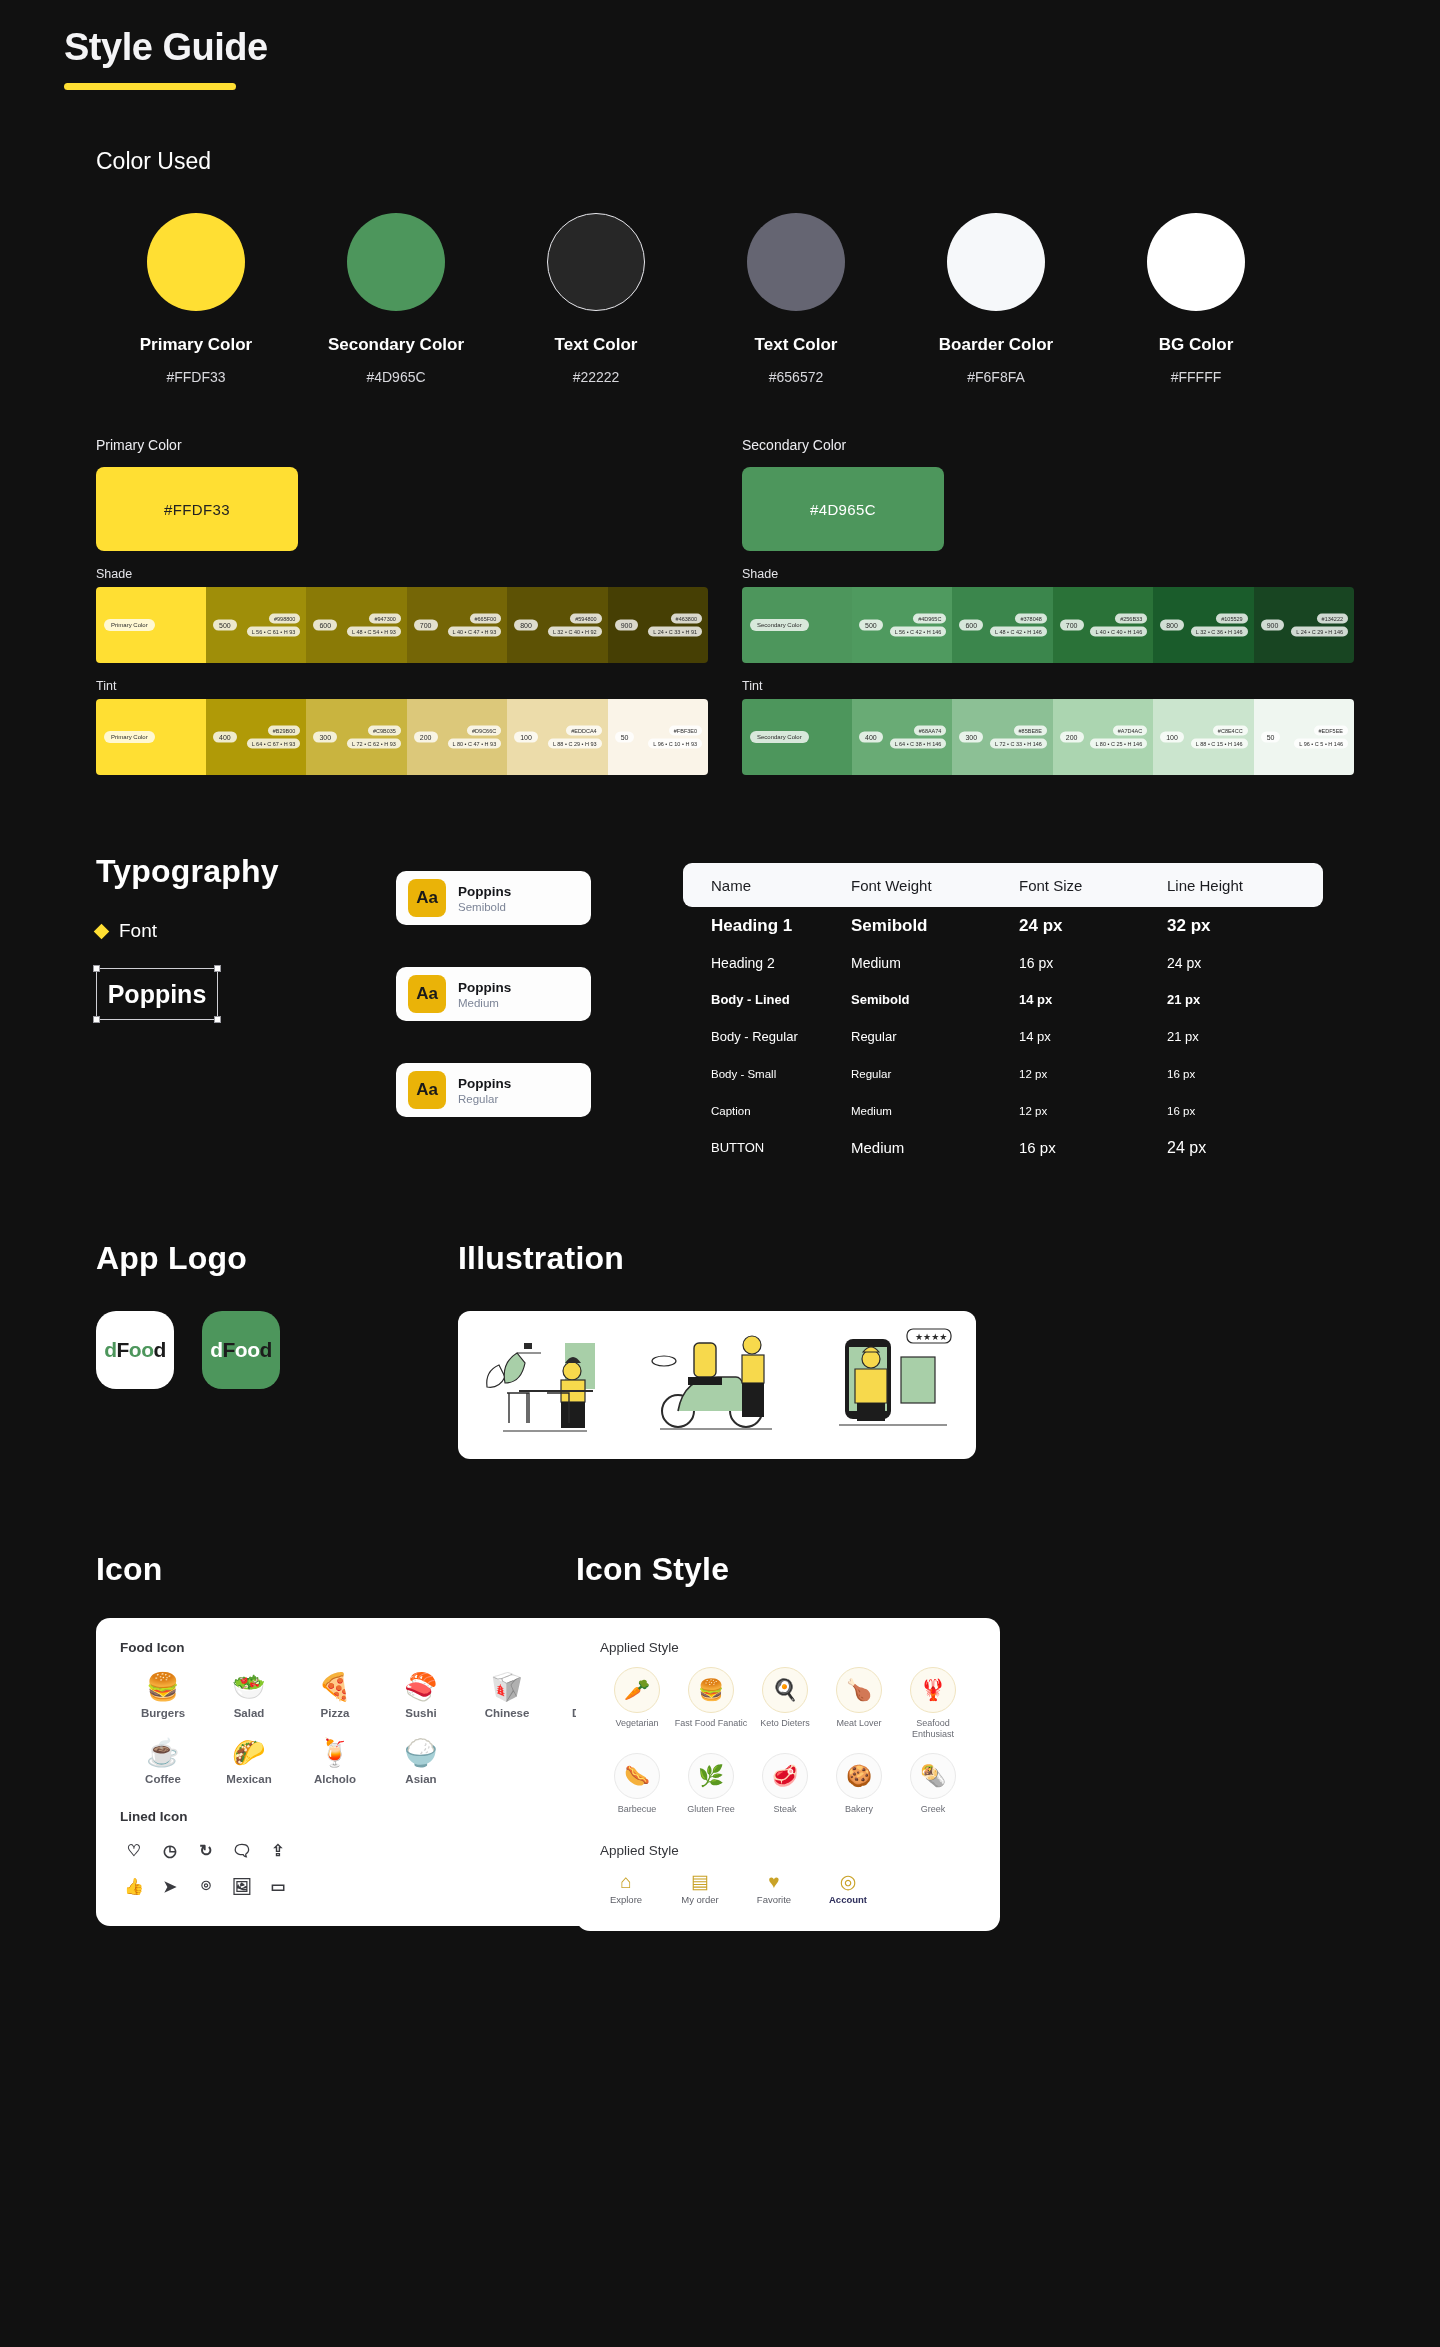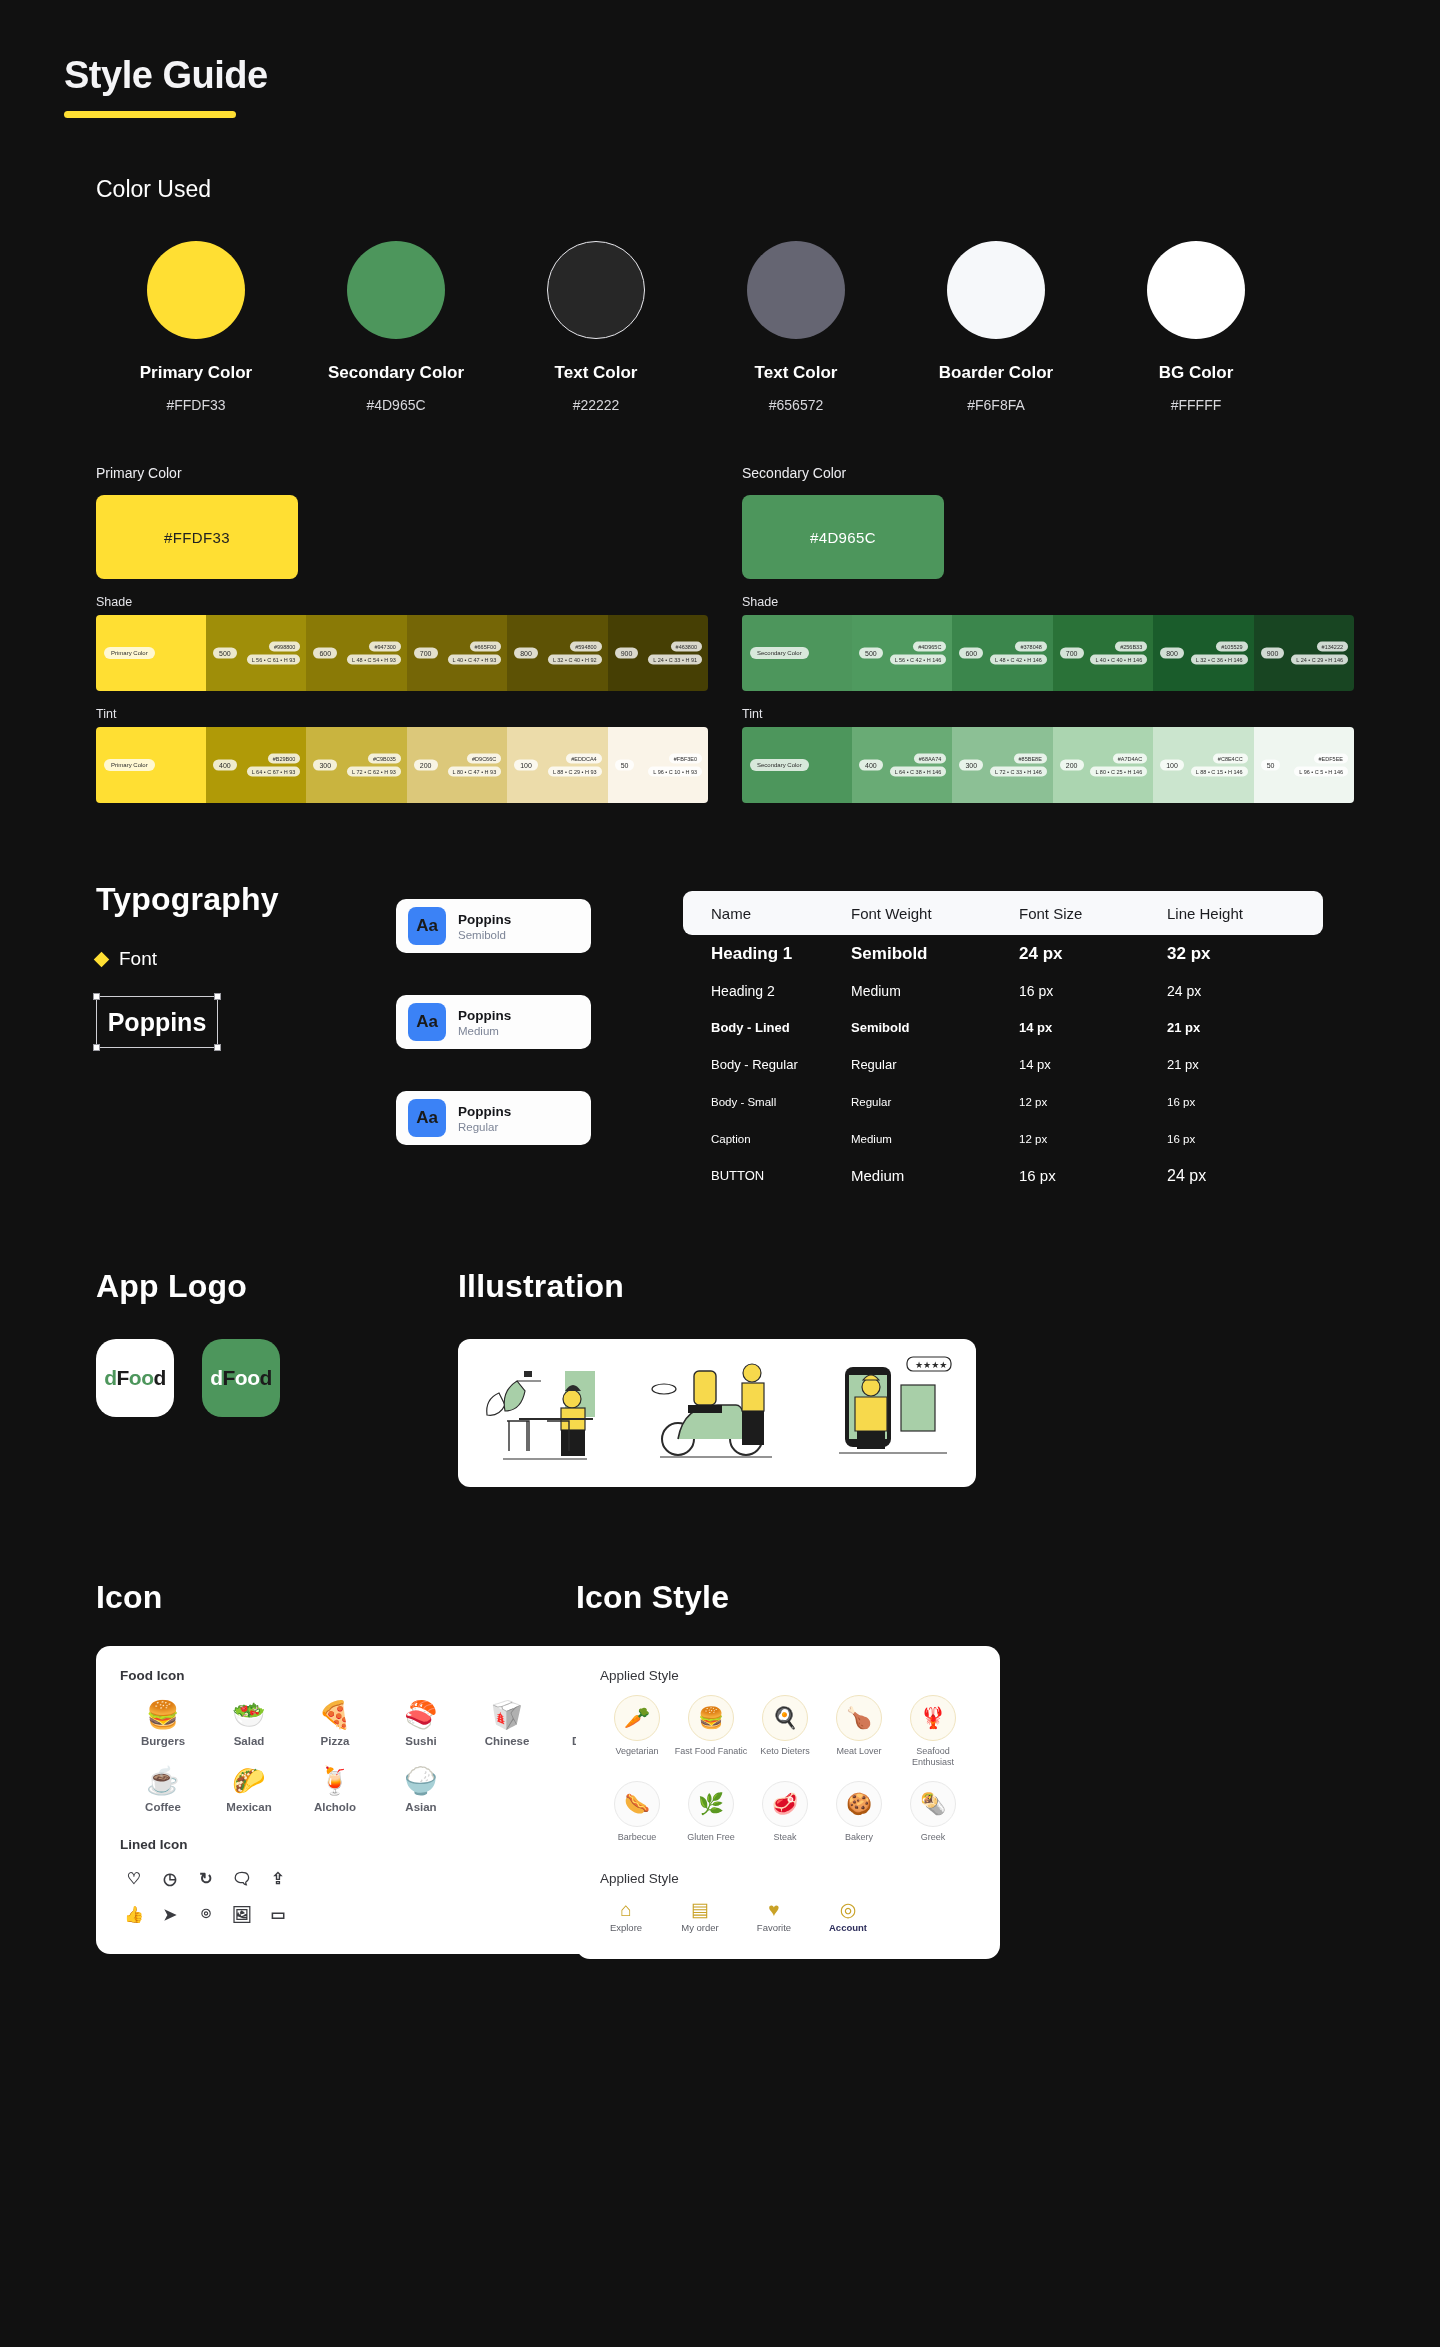--- a/index.html
+++ b/index.html
@@ -6,21 +6,21 @@
   body {
     width: 1440px;
     background: #111111;
     font-family: "Liberation Sans", sans-serif;
     color: #ffffff;
     -webkit-font-smoothing: antialiased;
   }
   .page { width: 1440px; position: relative; padding-bottom: 120px; }
 
   
-  .title-wrap { padding: 54px 0 0 64px; }
+  .title-wrap { padding: 26px 0 0 64px; }
   .main-title {
     font-size: 38px; font-weight: bold; letter-spacing: -0.5px;
     color: #f4f4f6;
   }
   .title-underline {
     width: 172px; height: 7px; background: #FFDF33;
     border-radius: 4px; margin-top: 14px;
   }
 
   
@@ -102,21 +102,21 @@
   .handle.bl { left: -4px; bottom: -4px; }
   .handle.br { right: -4px; bottom: -4px; }
 
   .typo-cards { width: 195px; padding-top: 18px; }
   .font-card {
     background: #fdfdfd; border-radius: 10px; height: 54px;
     display: flex; align-items: center; padding: 0 12px; gap: 12px;
     margin-bottom: 42px;
   }
   .aa-box {
-    width: 38px; height: 38px; background: #3b82f6; border-radius: 8px;
+    width: 38px; height: 38px; background: #eab308; border-radius: 8px;
     display: flex; align-items: center; justify-content: center;
     font-size: 17px; font-weight: bold; color: #1a1a1a;
   }
   .fc-name { font-size: 13.5px; font-weight: bold; color: #15161a; }
   .fc-weight { font-size: 11.5px; color: #7d8597; margin-top: 2px; }
 
   .typo-table { margin-left: 92px; width: 640px; padding-top: 10px; }
   .tt-head {
     background: #f8f9fb; border-radius: 9px; display: flex; height: 44px;
     align-items: center;

